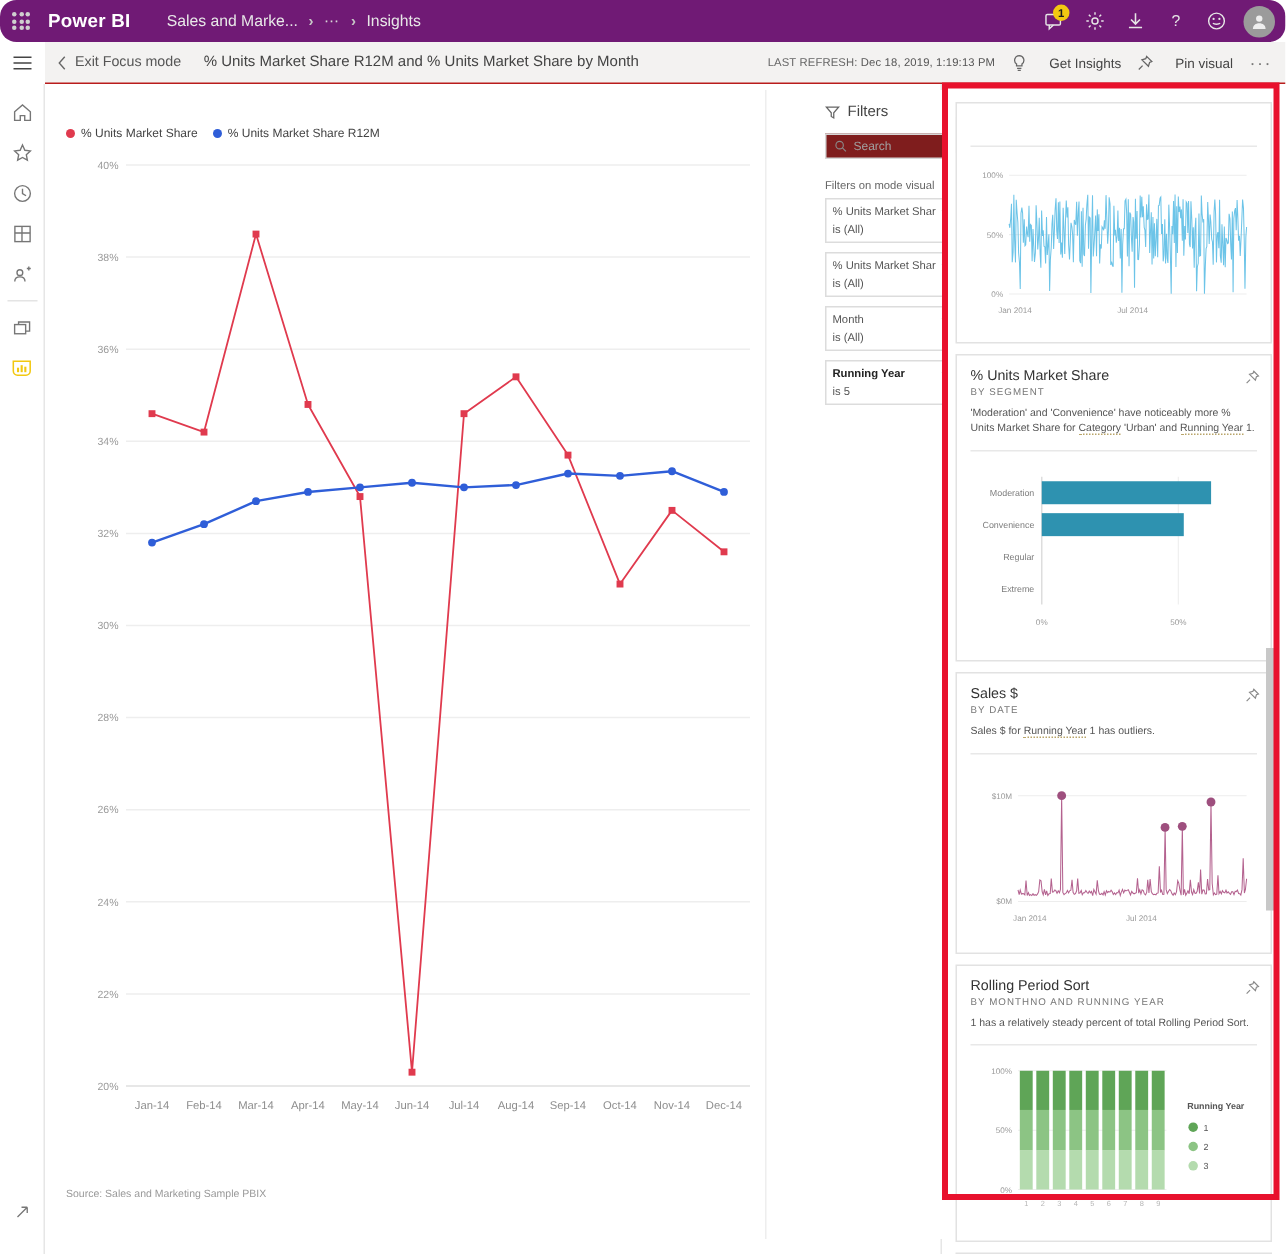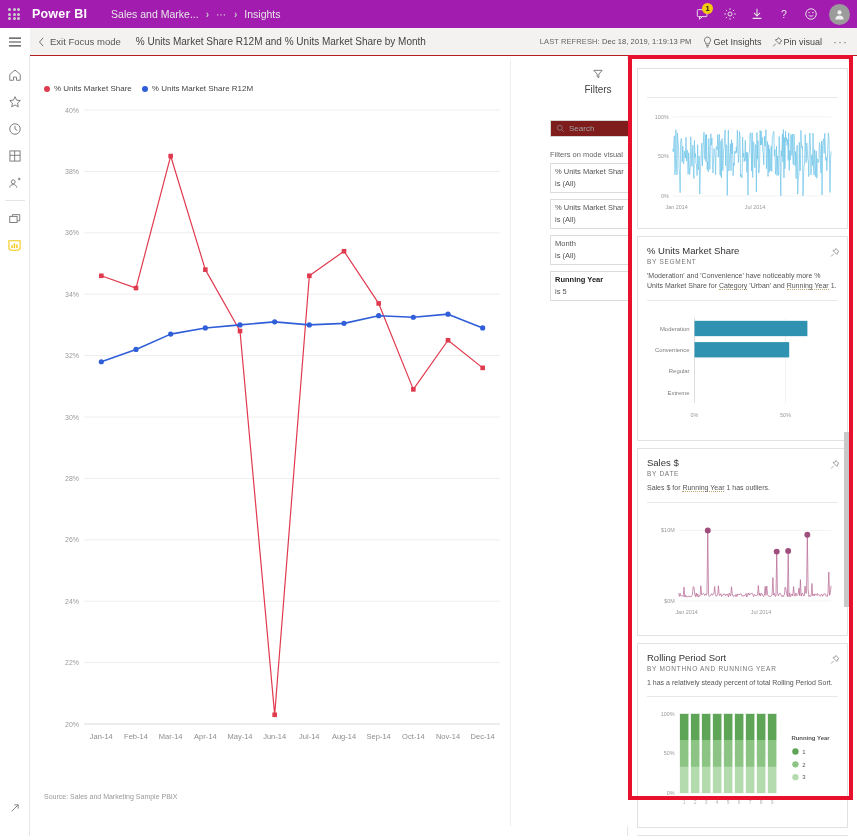--- a/index.html
+++ b/index.html
@@ -7,21 +7,21 @@
     width: 857px; height: 840px;
     font-family: "Liberation Sans", sans-serif;
     background: #ffffff;
     overflow: hidden;
   }
   body { position: relative; }
 
   
   .topbar {
     position: absolute; left: 0; top: 0; width: 857px; height: 28px;
-    background: #a21caf; display: flex; align-items: center;
+    background: #701a75; display: flex; align-items: center; border-radius: 11px;
   }
   .waffle { width: 28px; height: 28px; display: flex; align-items: center; justify-content: center; cursor: pointer; }
   .waffle-grid { display: grid; grid-template-columns: repeat(3, 3px); grid-template-rows: repeat(3, 3px); gap: 1.5px; }
   .waffle-grid i { background: #cfcfcf; border-radius: 50%; width: 3px; height: 3px; display: block; }
   .brand { color: #fff; font-size: 12.5px; font-weight: bold; margin-left: 4px; letter-spacing: .2px; }
   .crumbs { display: flex; align-items: center; margin-left: 24px; gap: 7px; }
   .crumb { color: #e8e8e8; font-size: 10.5px; cursor: pointer; white-space: nowrap; }
   .crumb-sep { color: #c7c7c7; font-size: 10px; font-weight: bold; }
   .crumb-ellipsis { color: #d8d8d8; font-size: 10px; letter-spacing: 1px; }
   .top-right { margin-left: auto; display: flex; align-items: center; gap: 1px; padding-right: 7px; }
@@ -49,21 +49,21 @@
     width: 30px; height: 28px; display: flex; align-items: center; justify-content: center;
     background: #fff; cursor: pointer;
   }
   .exit-focus {
     display: flex; align-items: center; gap: 5px; margin-left: 8px; color: #555; font-size: 9.5px; cursor: pointer;
   }
   .visual-title { margin-left: 15px; color: #444; font-size: 10px; }
   .ab-right { margin-left: auto; display: flex; align-items: center; gap: 11px; padding-right: 9px; }
   .lastrefresh { font-size: 7.5px; color: #666; letter-spacing: .1px; }
   .lastrefresh b { font-weight: normal; color: #555; }
-  .ab-btn { display: flex; align-items: center; gap: 0; font-size: 9px; color: #444; cursor: pointer; justify-content: space-between; }
+  .ab-btn { display: flex; align-items: center; gap: 14px; font-size: 9px; color: #444; cursor: pointer; justify-content: space-between; }
   .ab-dots { font-size: 12px; color: #777; cursor: pointer; letter-spacing: 1px; }
 
   
   .leftnav {
     position: absolute; left: 0; top: 56px; width: 30px; height: 784px;
     background: #fff; border-right: 1px solid #e6e6e6;
     display: flex; flex-direction: column; align-items: center; padding-top: 5px;
   }
   .nav-ico {
     width: 30px; height: 27px; display: flex; align-items: center; justify-content: center;
@@ -87,21 +87,21 @@
   .lg-dot { width: 6px; height: 6px; border-radius: 50%; display: block; }
 
   .plot { position: absolute; left: 0; top: 36px; width: 477px; height: 700px; }
   .src-note { position: absolute; left: 10px; bottom: 26px; font-size: 7px; color: #999; }
 
   
   .filters {
     position: absolute; left: 512px; top: 4px; width: 112px; height: 766px;
     background: #fff; padding: 9px 8px 0 8px;
   }
-  .filters-head { display: flex; align-items: center; gap: 5px; flex-direction: column; }
+  .filters-head { display: flex; align-items: center; gap: 5px; }
   .filters-title { font-size: 10px; color: #444; }
   .filters-expand { margin-left: auto; color: #666; font-size: 10px; cursor: pointer; }
   .search-box {
     margin-top: 9px; height: 17px; border: 1px solid #d6d6d6; background: #7f1d1d;
     display: flex; align-items: center; gap: 4px; padding: 0 5px; cursor: text;
   }
   .search-box span.ph { font-size: 8px; color: #a0a0a0; }
   .filters-section { font-size: 7.5px; color: #666; margin-top: 13px; margin-bottom: 4px; }
   .filter-card {
     border: 1px solid #dcdcdc; background: #fff; padding: 3px 4px 4px 4px; margin-bottom: 6px; cursor: pointer;

